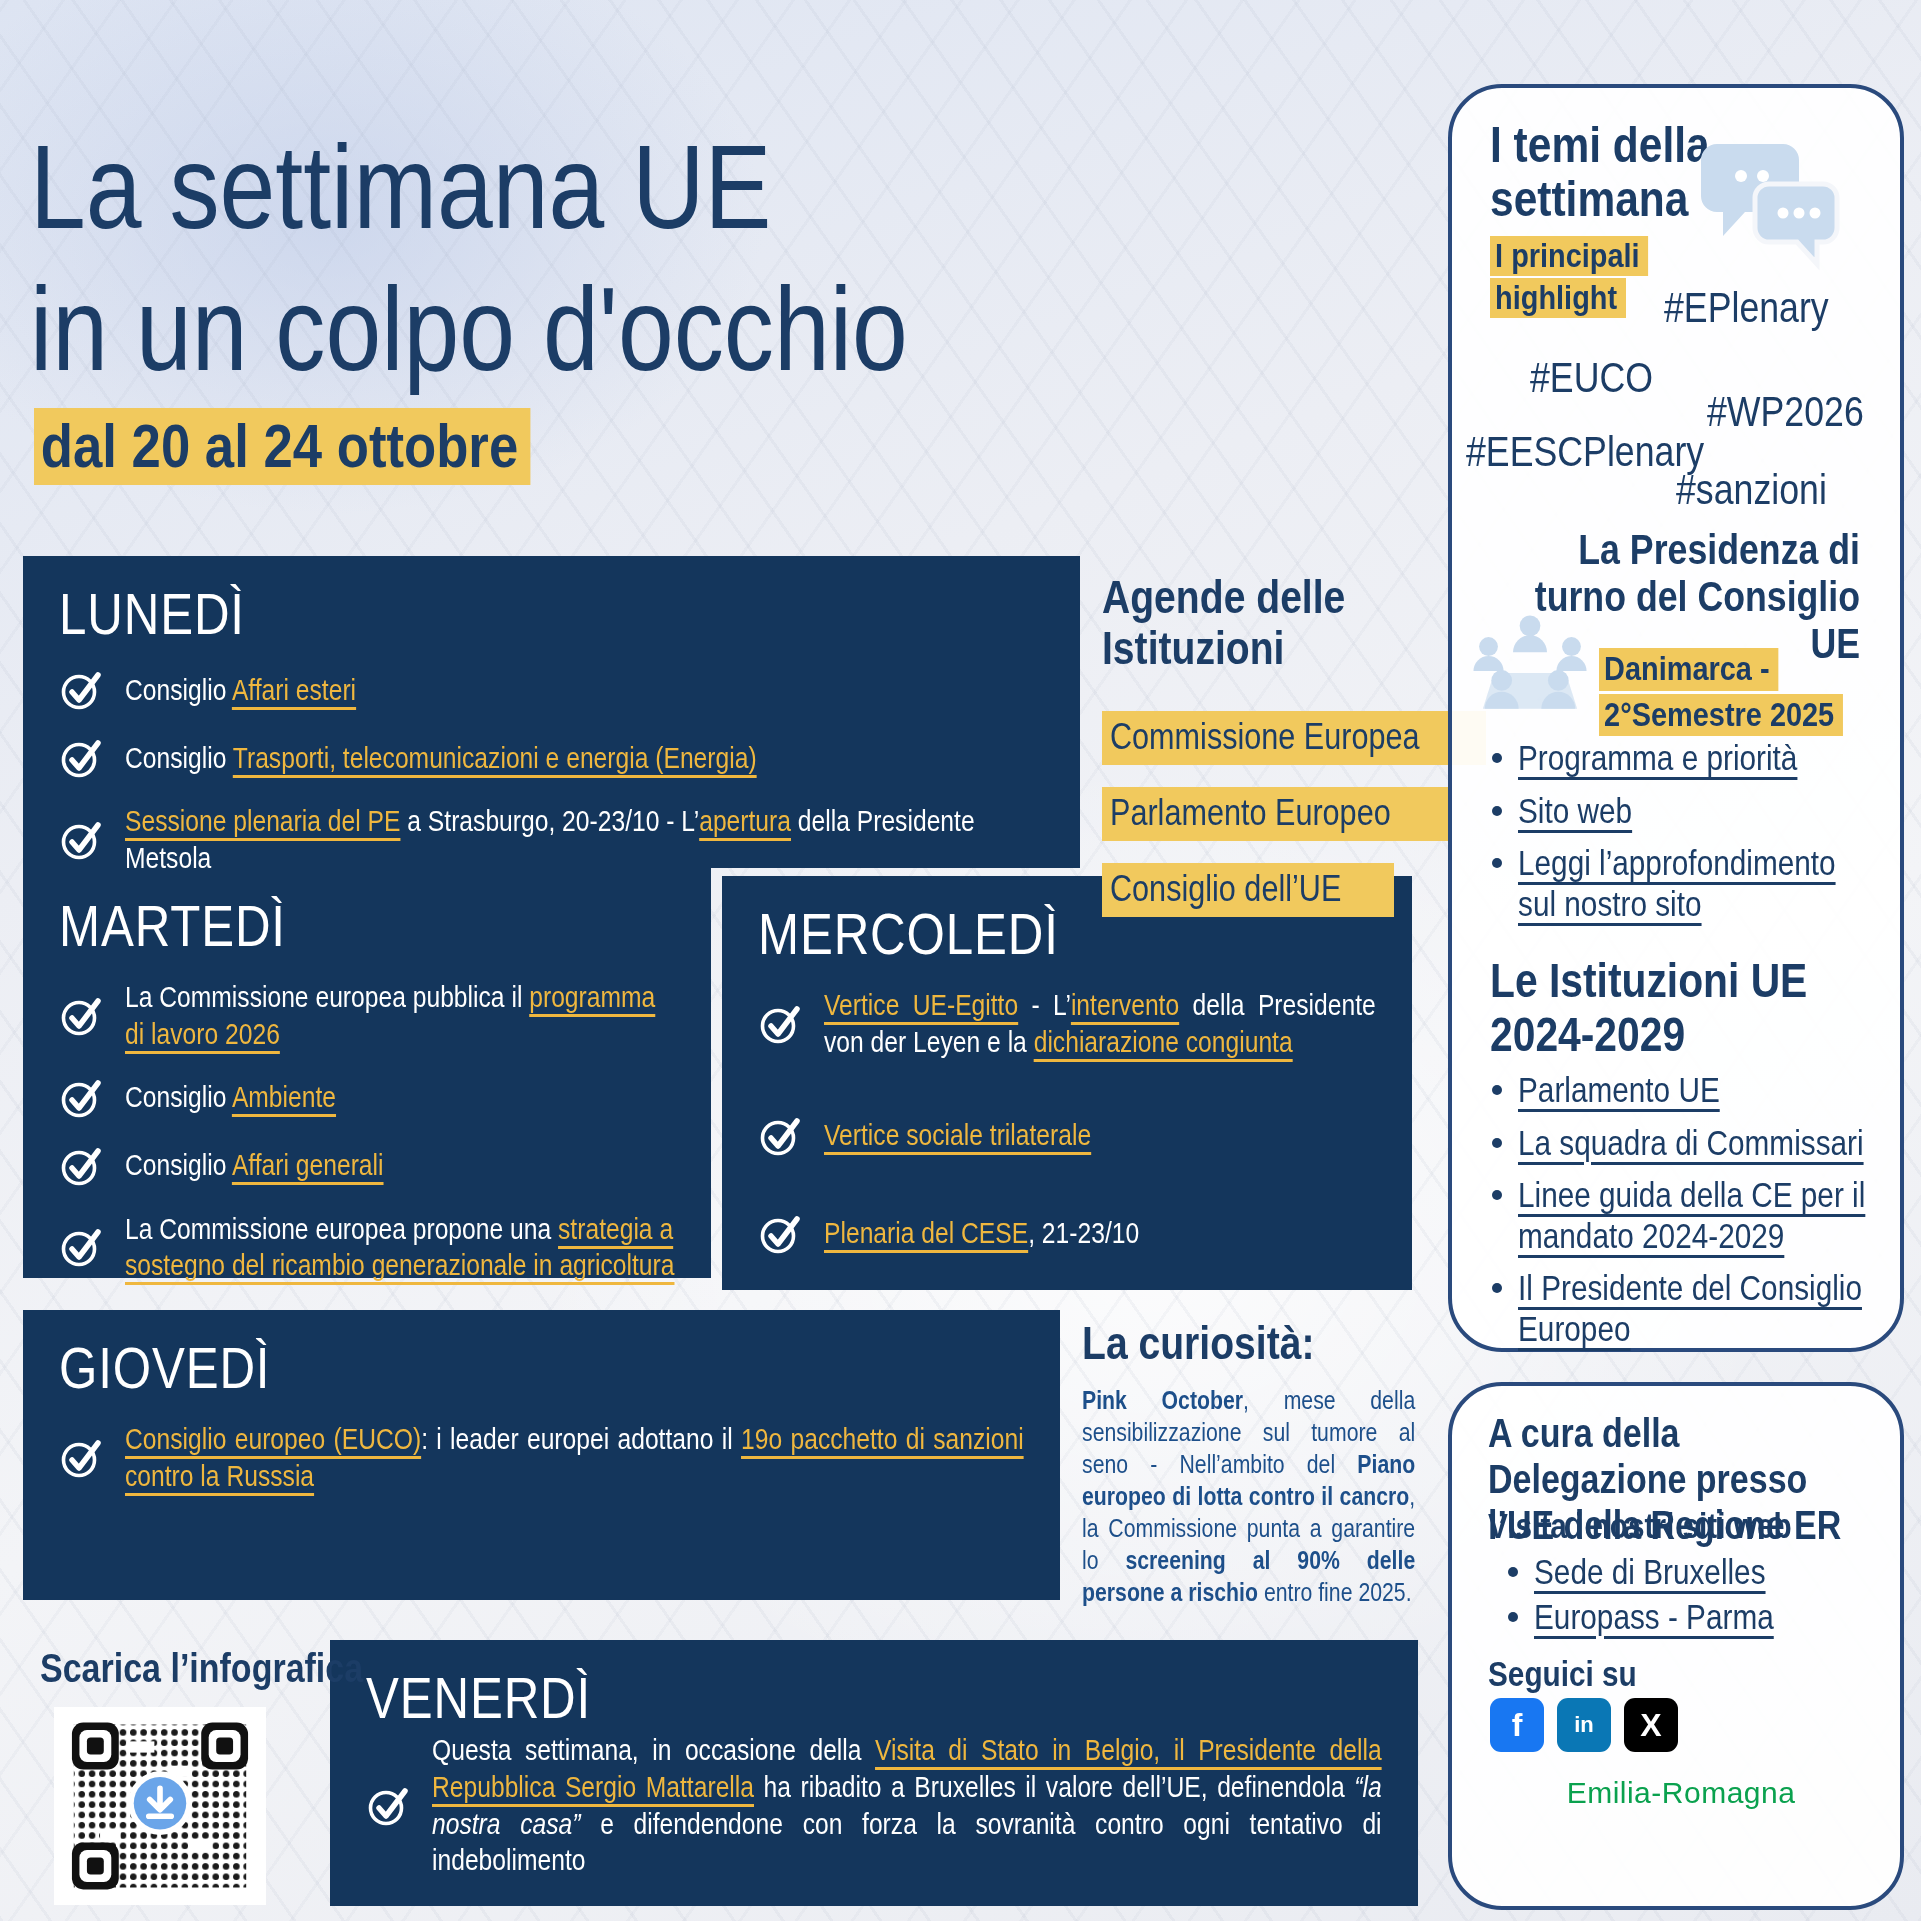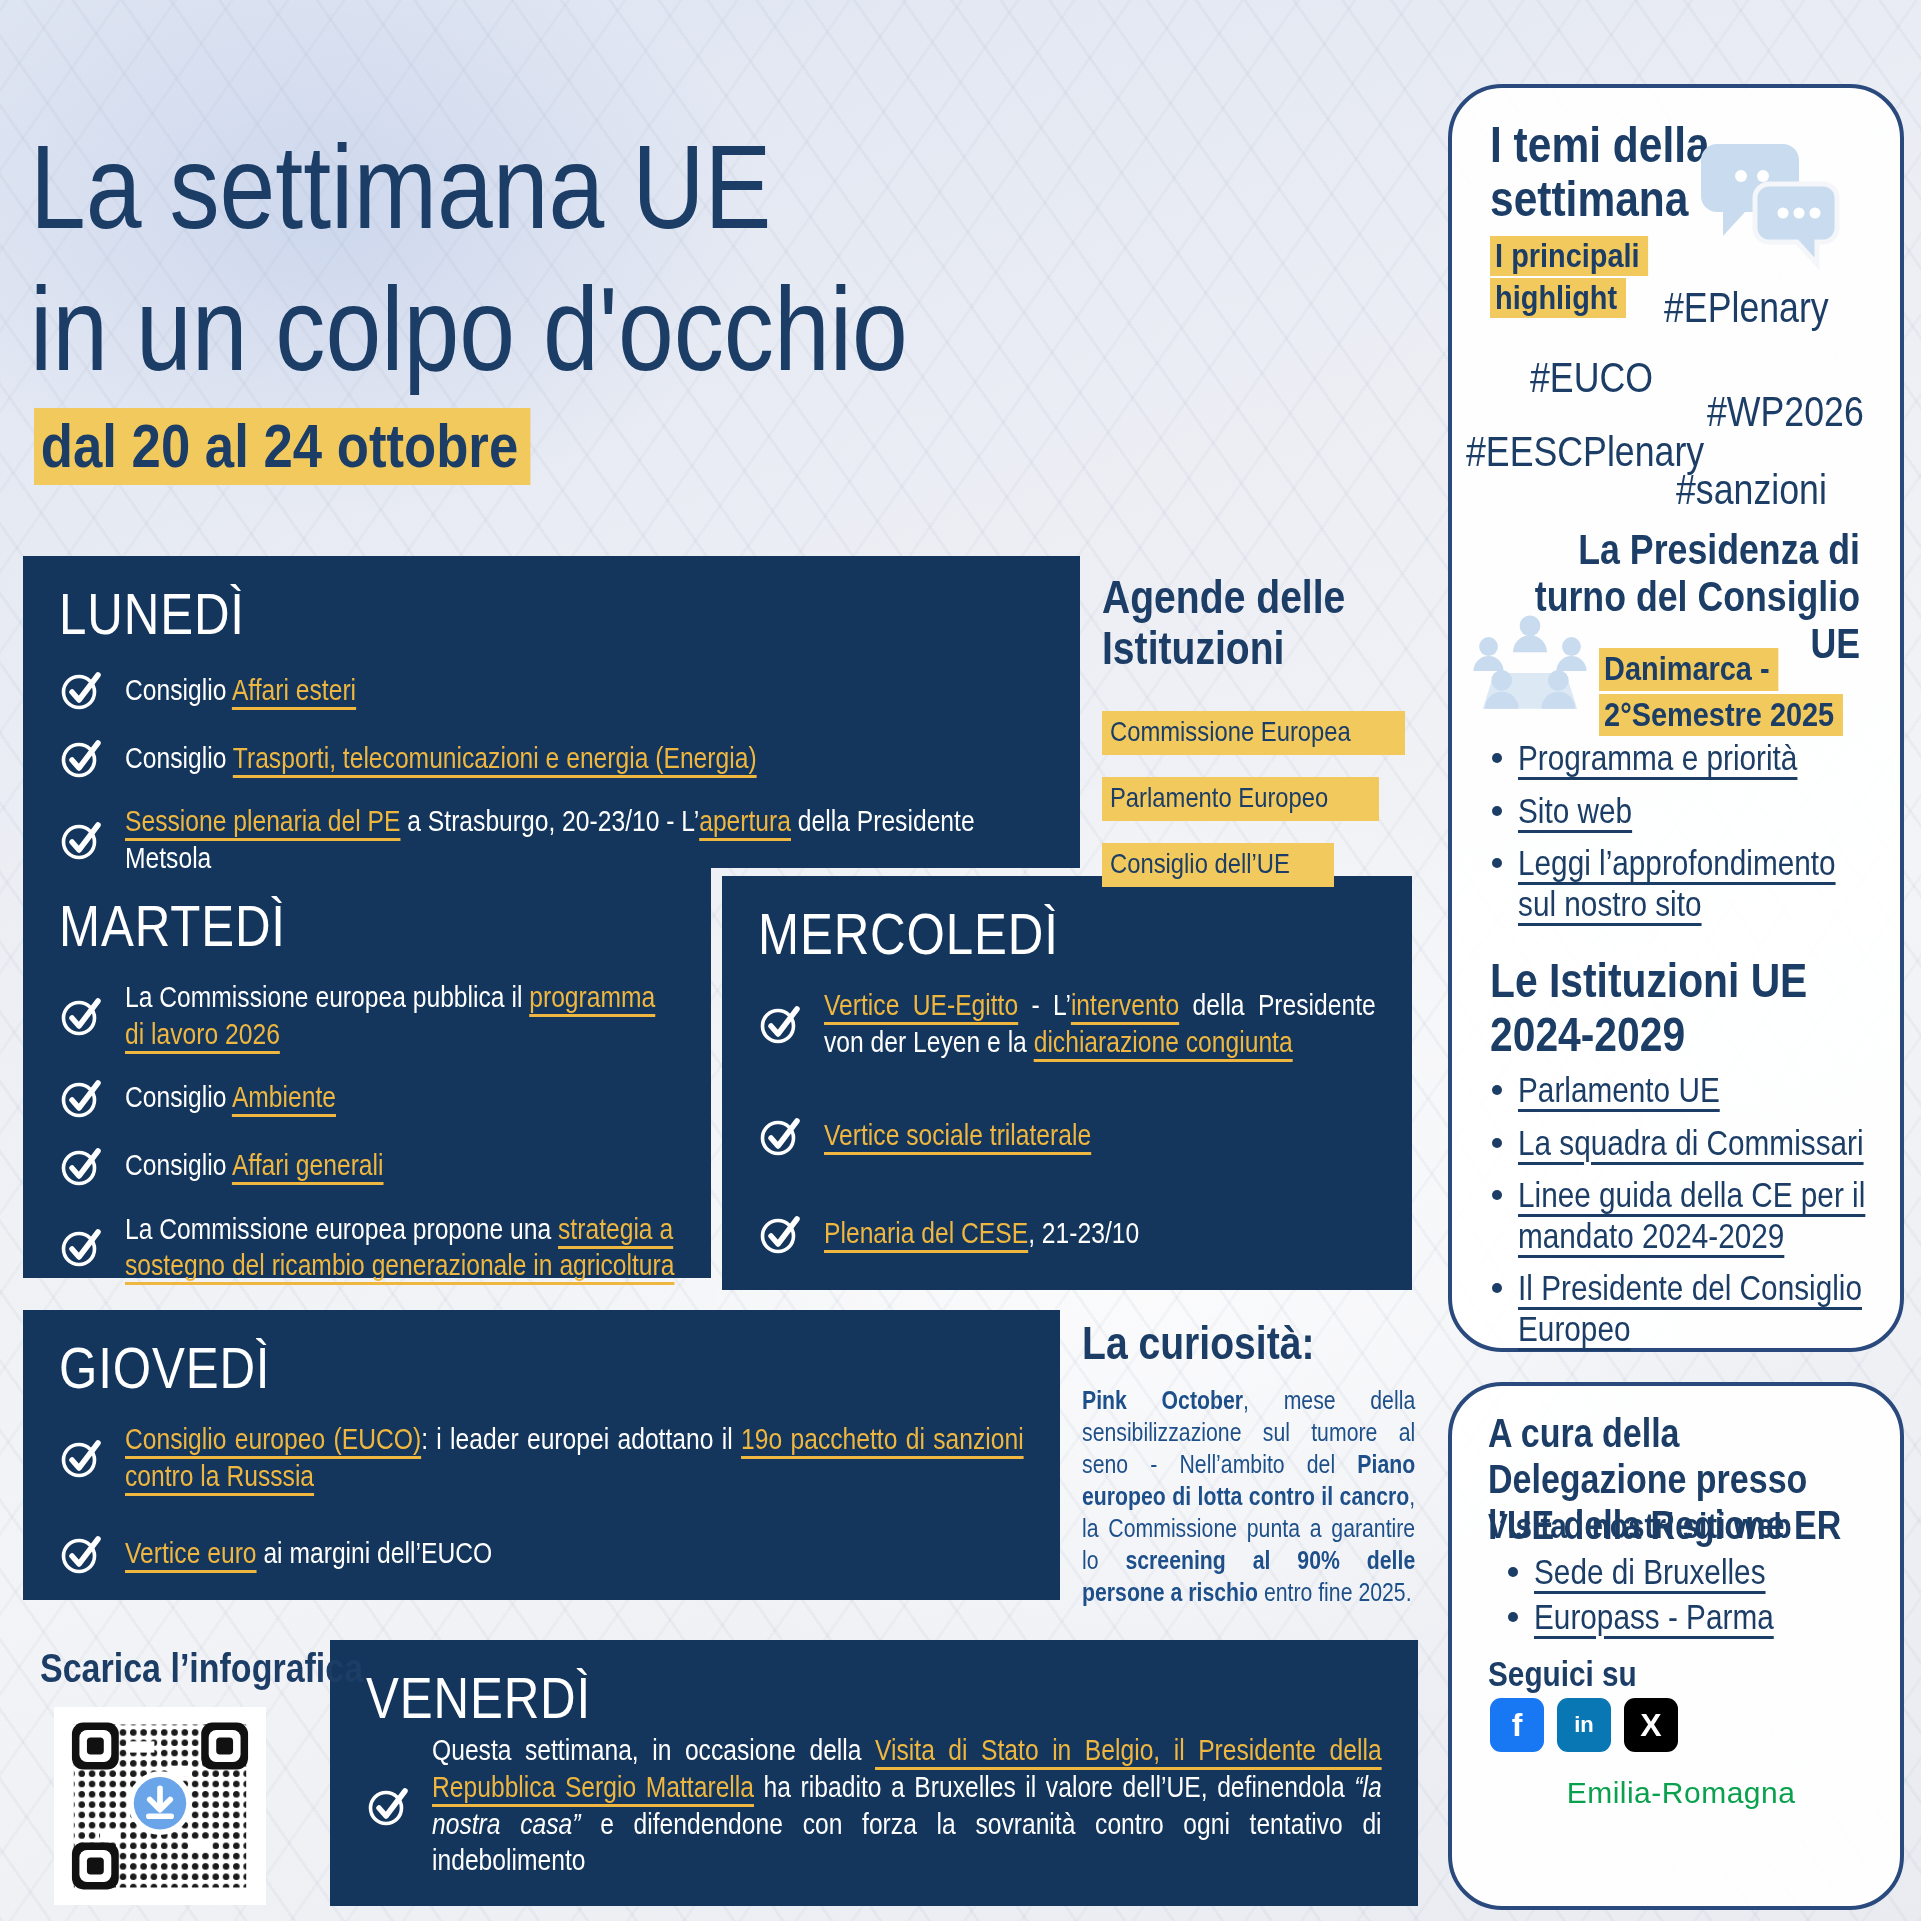--- a/index.html
+++ b/index.html
@@ -37,21 +37,21 @@
   .itx{flex:none;width:calc((100% - 66px)*1.176);transform:scaleX(.85);transform-origin:0 0;
        font-size:29px;line-height:1.27;color:#fff;}
   .just{text-align:justify;}
   .lk{color:#EFB73F;text-decoration:underline;text-decoration-thickness:3px;text-underline-offset:7px;}
   .i{font-style:italic;}
   .b{font-weight:700;}
   
   .agende{position:absolute;left:1102px;top:572px;width:312px;}
   .agende h2{margin:0;color:#1c3d66;font-size:46px;line-height:1.1;font-weight:700;width:330px;}
   .aglinks{margin-top:38px;}
-  .aglink{display:table;margin-bottom:22px;background:#F1C95D;color:#1c3d66;font-size:28px;
+  .aglink{display:table;margin-bottom:22px;background:#F1C95D;color:#1c3d66;font-size:36px;
       padding:5px 12px 7px 8px;text-decoration-thickness:3px;text-underline-offset:6px;}
   
   .curio{position:absolute;left:1082px;top:1316px;width:334px;}
   .curio h2{margin:0;color:#1c3d66;font-size:46px;font-weight:700;}
   .curio p{margin:14px 0 0 0;width:392px;font-size:25px;line-height:1.28;color:#1D4F8A;}
   
   .dl{position:absolute;left:40px;top:1646px;width:300px;}
   .dl h3{margin:0;color:#1c3d66;font-size:40px;font-weight:700;}
   .qr-card{margin:16px 0 0 14px;width:212px;height:198px;background:#fff;padding:10px;}
   
@@ -197,27 +197,20 @@
 
   <section class="panel" id="p-thu">
     <div class="dt-row"><span class="dt sc">GIOVEDÌ</span></div>
     <div>
         <div class="check-item">
           <svg class="ck" viewBox="0 0 46 46">
             <circle cx="20" cy="25" r="15.5" fill="none" stroke="#fff" stroke-width="3.6"></circle>
             <path d="M13 25 L20 33 L39 8" fill="none" stroke="#fff" stroke-width="5.5" stroke-linecap="round" stroke-linejoin="round"></path>
           </svg>
           <div class="itx just"><span class="lk">Consiglio europeo (EUCO)</span><span>: i leader europei adottano il </span><span class="lk">19o pacchetto di sanzioni contro la Russsia</span></div>
-        </div>
-        <div class="check-item">
-          <svg class="ck" viewBox="0 0 46 46">
-            <circle cx="20" cy="25" r="15.5" fill="none" stroke="#fff" stroke-width="3.6"></circle>
-            <path d="M13 25 L20 33 L39 8" fill="none" stroke="#fff" stroke-width="5.5" stroke-linecap="round" stroke-linejoin="round"></path>
-          </svg>
-          <div class="itx"><span class="lk">Vertice euro</span><span> ai margini dell’EUCO</span></div>
         </div>
       </div>
   </section>
 
   <section class="panel" id="p-fri">
     <div class="dt-row" style="margin-bottom:1px;text-decoration:underline;"><span class="dt sc">VENERDÌ</span></div>
     <div>
         <div class="check-item">
           <svg class="ck" viewBox="0 0 46 46">
             <circle cx="20" cy="25" r="15.5" fill="none" stroke="#fff" stroke-width="3.6"></circle>

